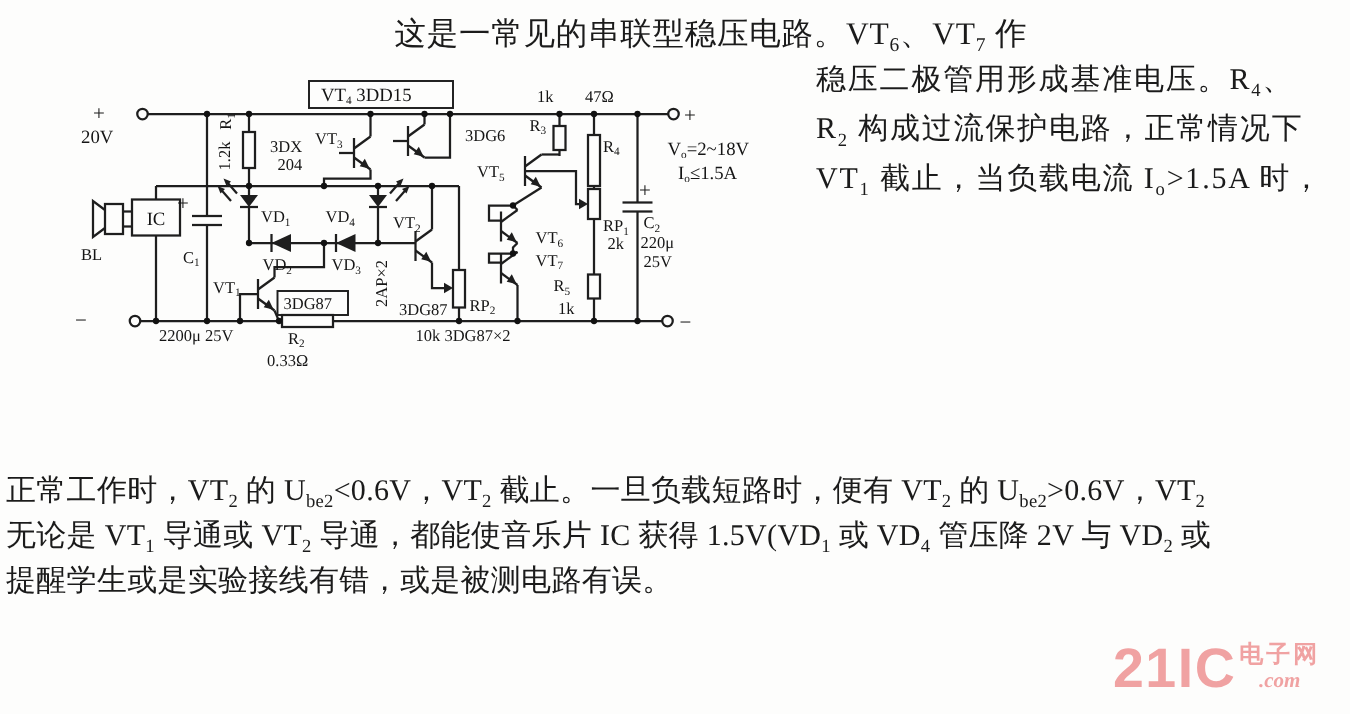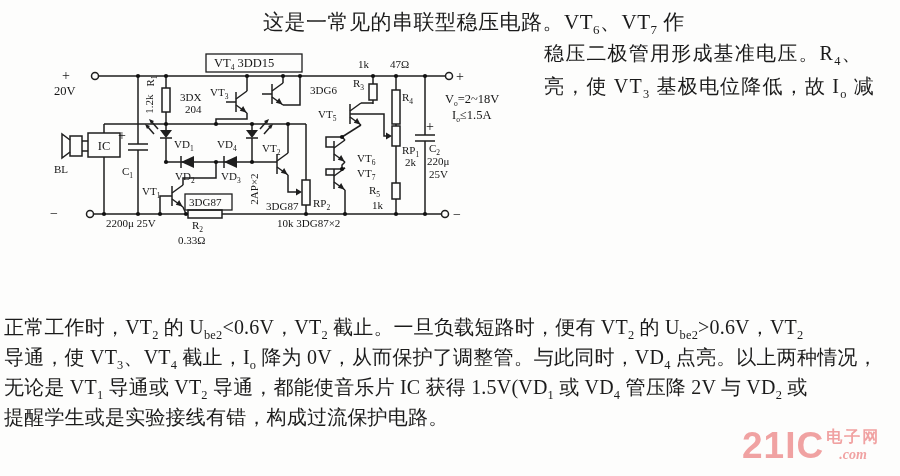--- a/index.html
+++ b/index.html
@@ -277,28 +277,28 @@
     <text x="387" y="117">220μ</text>
     <text x="389" y="130">25V</text>
     <text class="big" x="416" y="33">+</text>
     <text class="md" x="405" y="55"><tspan dy="0">V</tspan><tspan dy="2.5" class="ss">o</tspan><tspan dy="-2.5">=2~18V</tspan></text>
     <text class="md" x="412" y="71"><tspan dy="0">I</tspan><tspan dy="2.5" class="ss">o</tspan><tspan dy="-2.5">≤1.5A</tspan></text>
     <text class="big" x="413" y="171">−</text>
   </svg>
 
   <div class="rightcol">
     <div class="rline">稳压二极管用形成基准电压。R<sub>4</sub>、</div>
-    <div class="rline">亮，使 VT<sub>3</sub> 基极电位降低，故 I<sub>o</sub> 减</div>
+    <div class="rline">R<sub>2</sub> 构成过流保护电路，正常情况下</div>
+    <div class="rline">VT<sub>1</sub> 截止，当负载电流 I<sub>o</sub>&gt;1.5A 时，</div>
   </div>
 
   <div class="bottom">
     <div class="bline">正常工作时，VT<sub>2</sub> 的 U<sub>be2</sub>&lt;0.6V，VT<sub>2</sub> 截止。一旦负载短路时，便有 VT<sub>2</sub> 的 U<sub>be2</sub>&gt;0.6V，VT<sub>2</sub></div>
-    <div class="bline">导通，使 VT<sub>3</sub>、VT<sub>4</sub> 截止，I<sub>o</sub> 降为 0V，从而保护了调整管。与此同时，VD<sub>4</sub> 点亮。以上两种情况，</div>
     <div class="bline">无论是 VT<sub>1</sub> 导通或 VT<sub>2</sub> 导通，都能使音乐片 IC 获得 1.5V(VD<sub>1</sub> 或 VD<sub>4</sub> 管压降 2V 与 VD<sub>2</sub> 或</div>
-    <div class="bline">提醒学生或是实验接线有错，构成过流保护电路。</div>
+    <div class="bline">提醒学生或是实验接线有错，或是被测电路有误。</div>
   </div>
 
   <div class="wm" style="color: rgb(238, 140, 140);">
     <span class="wm-brand">21IC</span>
     <span class="wm-right">
       <span class="wm-badge">电子网</span>
       <span class="wm-domain">.com</span>
     </span>
   </div>
 

